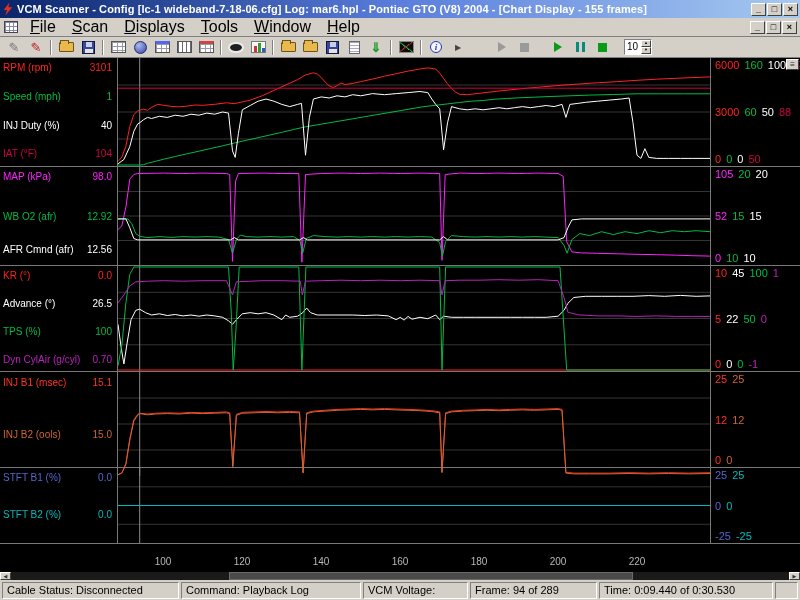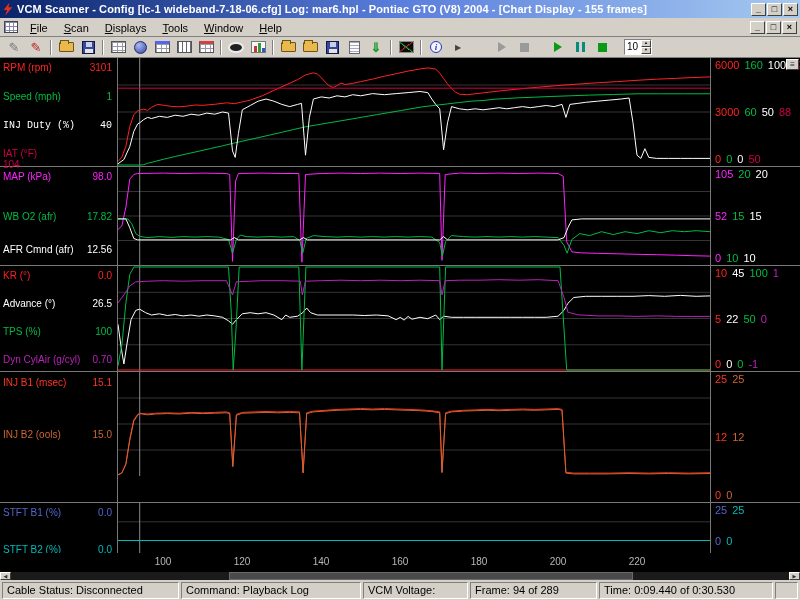--- a/index.html
+++ b/index.html
@@ -10,21 +10,21 @@
 .titlebar { height:18px; background:linear-gradient(90deg,#0a246a,#5a7edc,#a6caf0); display:flex; align-items:center; padding:0 2px; flex:0 0 18px; }
 .app-icon { width:12px; height:13px; margin-right:3px; position:relative; flex:0 0 12px; }
 .app-icon::before { content:""; position:absolute; inset:0; background:#e03020; clip-path:polygon(62% 0,14% 58%,42% 58%,28% 100%,86% 36%,54% 36%); }
 .title-text { color:#fff; font-size:11px; font-weight:bold; white-space:nowrap; overflow:hidden; flex:1; letter-spacing:0.1px; }
 .winbtns { display:flex; gap:1px; }
 .winbtn { width:15px; height:13px; background:#d4d0c8; border:1px solid; border-color:#fff #404040 #404040 #fff; font-size:9px; line-height:11px; text-align:center; color:#000; font-weight:bold; }
 
 
 .menubar { height:19px; display:flex; align-items:center; padding:0 2px; flex:0 0 19px; border-bottom:1px solid #808080; }
 .child-icon { width:14px; height:12px; margin:0 4px 0 2px; background:#fff; border:1px solid #445; background-image:linear-gradient(#88a 1px,transparent 1px),linear-gradient(90deg,#88a 1px,transparent 1px); background-size:4px 4px; }
-.menu-item { font-size:11px; padding:2px 8px; color:#000;margin-top:27px; }
+.menu-item { font-size:16px; padding:2px 8px; color:#000;margin-top:27px; }
 .menu-spacer { flex:1; }
 .childbtns { display:flex; gap:1px; margin-right:1px; }
 
 
 .toolbar { height:21px; display:flex; align-items:center; padding:0 3px; flex:0 0 21px; border-bottom:1px solid #808080; background:#d4d0c8; }
 .tb { height:19px; min-width:20px; display:inline-flex; align-items:center; justify-content:center; margin:0 1px; position:relative; }
 .tbsep { width:2px; height:15px; border-left:1px solid #808080; border-right:1px solid #fff; margin:0 3px; }
 .ico { display:inline-block; position:relative; }
 .k-pen { font-size:13px; line-height:13px; }
 .k-folder, .k-folder-open { width:15px; height:10px; background:#e9b94d; border:1px solid #6d5314; border-radius:1px; }
@@ -199,25 +199,25 @@
         <div class="panel" style="height: 109px;">
           <div class="lab-col">
             <div class="ch-row" style="top: 4px; color: rgb(255, 34, 34);">
               <span class="ch-name">RPM (rpm)</span>
               <span class="ch-val">3101</span>
             </div>
             <div class="ch-row" style="top: 33px; color: rgb(0, 187, 68);">
               <span class="ch-name">Speed (mph)</span>
               <span class="ch-val">1</span>
             </div>
-            <div class="ch-row" style="top: 62px; color: rgb(255, 255, 255); font-family: Liberation Mono, monospace;">
+            <div class="ch-row" style="top: 62px; color: rgb(255, 255, 255);">
               <span class="ch-name">INJ Duty (%)</span>
               <span class="ch-val">40</span>
             </div>
-            <div class="ch-row" style="top: 90px; color: rgb(204, 0, 68); flex-direction: column;">
+            <div class="ch-row" style="top: 90px; color: rgb(204, 0, 68);">
               <span class="ch-name">IAT (°F)</span>
               <span class="ch-val">104</span>
             </div>
           </div>
           <svg width="592" height="108" class="plot">
             <line x1="0" x2="592" y1="27.0" y2="27.0" stroke="#343434" stroke-width="1"></line>
             <line x1="0" x2="592" y1="54.0" y2="54.0" stroke="#343434" stroke-width="1"></line>
             <line x1="0" x2="592" y1="81.0" y2="81.0" stroke="#343434" stroke-width="1"></line>
             <line x1="21.7" x2="21.7" y1="0" y2="108" stroke="#8a8a8a" stroke-width="1"></line>
             <polyline points="0.0,103.5 3.9,99.0 7.9,88.2 11.8,68.4 15.8,56.7 19.7,52.9 21.7,52.2 25.7,51.1 29.6,52.4 33.5,49.3 39.5,46.4 45.4,47.2 53.3,48.4 61.2,48.8 69.1,48.1 77.0,47.0 84.9,47.3 96.7,46.3 108.5,44.8 116.4,45.7 124.3,43.9 132.2,42.1 144.1,37.8 155.9,32.4 167.7,27.0 179.6,21.6 187.5,16.9 195.4,14.8 199.3,16.0 203.3,19.6 207.2,24.1 211.1,27.7 215.1,29.5 219.0,27.7 223.0,25.0 226.9,26.5 234.8,25.4 242.7,23.6 254.6,21.1 266.4,18.2 278.2,15.7 290.1,13.1 301.9,11.0 309.8,9.9 317.7,11.0 321.7,15.1 325.6,20.5 329.5,25.9 333.5,30.4 337.4,34.0 341.4,36.2 349.3,36.7 357.2,35.8 369.0,34.4 384.8,32.6 400.6,31.0 420.3,29.2 440.1,27.5 459.8,26.1 479.5,24.8 499.3,23.6 519.0,22.3 538.7,21.2 558.5,20.3 574.2,19.6 592.0,18.9" fill="none" stroke="#ff2222" stroke-width="1"></polyline>
@@ -247,21 +247,21 @@
           </div>
         </div>
         <div class="panel" style="height: 99px;">
           <div class="lab-col">
             <div class="ch-row" style="top: 4px; color: rgb(255, 34, 255);">
               <span class="ch-name">MAP (kPa)</span>
               <span class="ch-val">98.0</span>
             </div>
             <div class="ch-row" style="top: 44px; color: rgb(0, 187, 68);">
               <span class="ch-name">WB O2 (afr)</span>
-              <span class="ch-val">17.82</span>
+              <span class="ch-val">12.92</span>
             </div>
             <div class="ch-row" style="top: 77px; color: rgb(255, 255, 255);">
               <span class="ch-name">AFR Cmnd (afr)</span>
               <span class="ch-val">12.56</span>
             </div>
           </div>
           <svg width="592" height="98" class="plot">
             <line x1="0" x2="592" y1="24.5" y2="24.5" stroke="#343434" stroke-width="1"></line>
             <line x1="0" x2="592" y1="49.0" y2="49.0" stroke="#343434" stroke-width="1"></line>
             <line x1="0" x2="592" y1="73.5" y2="73.5" stroke="#343434" stroke-width="1"></line>
@@ -331,21 +331,21 @@
               <span style="color: rgb(187, 34, 187);">0</span>
             </div>
             <div class="trow b">
               <span style="color: rgb(255, 34, 34);">0</span>
               <span style="color: rgb(255, 255, 255);">0</span>
               <span style="color: rgb(0, 187, 68);">0</span>
               <span style="color: rgb(187, 34, 187);">-1</span>
             </div>
           </div>
         </div>
-        <div class="panel" style="height: 131px;">
+        <div class="panel" style="height: 96px;">
           <div class="lab-col">
             <div class="ch-row" style="top: 5px; color: rgb(255, 51, 34);">
               <span class="ch-name">INJ B1 (msec)</span>
               <span class="ch-val">15.1</span>
             </div>
             <div class="ch-row" style="top: 57px; color: rgb(204, 102, 51);">
               <span class="ch-name">INJ B2 (ools)</span>
               <span class="ch-val">15.0</span>
             </div>
           </div>

